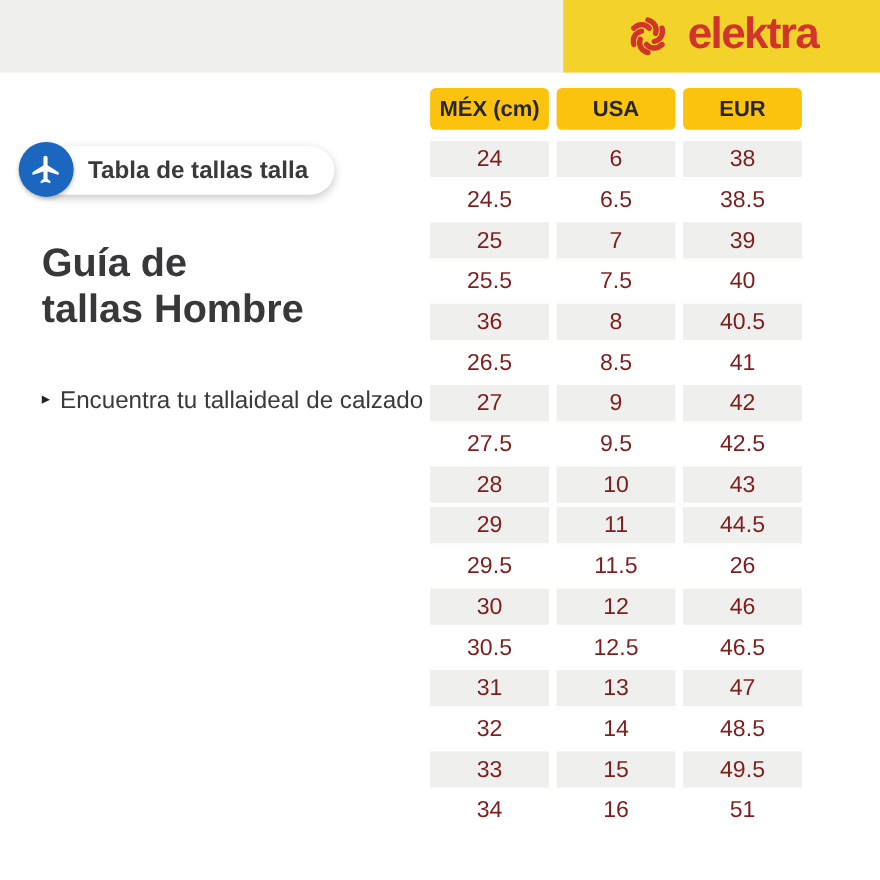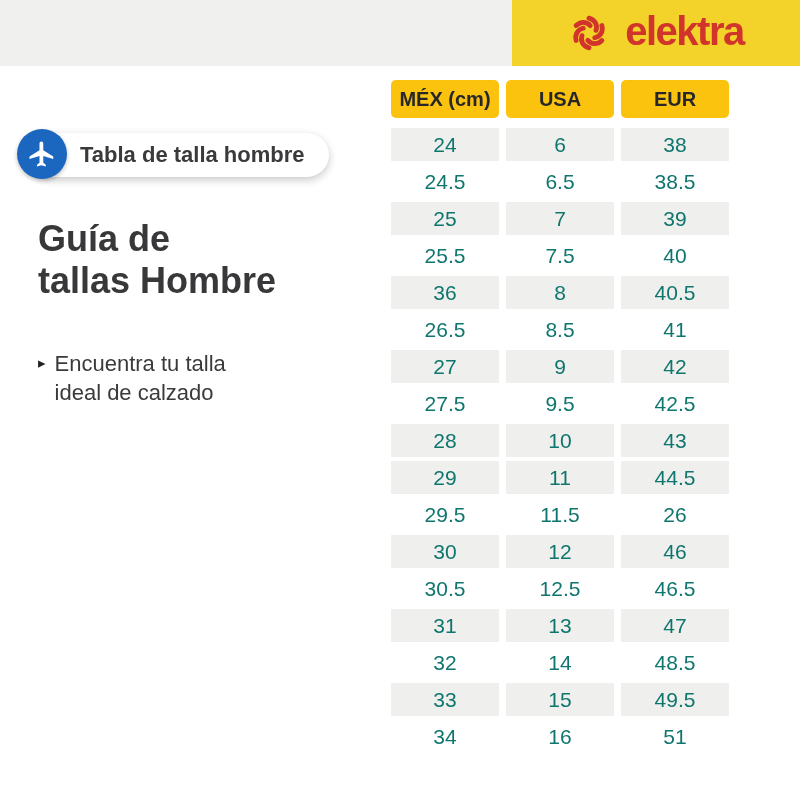--- a/index.html
+++ b/index.html
@@ -39,34 +39,34 @@
   .badge-pill span { font-size: 22px; font-weight: bold; color: #3a3a3c; white-space: nowrap; }
 
   
   .heading {
     position: absolute; left: 38px; top: 218px; margin: 0;
     font-size: 36px; font-weight: bold; color: #38383a; line-height: 1.18;
     display: flex; flex-direction: column;
   }
   .bullet { position: absolute; left: 38px; top: 349px; display: flex; gap: 9px; }
   .bullet .marker { font-size: 15px; color: #232325; margin-top: 6px; line-height: 1; }
-  .bullet-text { display: flex; flex-direction: column; font-size: 22px; color: #3a3a3c; line-height: 1.34; }
+  .bullet-text { display: flex; flex-direction: row; font-size: 22px; color: #3a3a3c; line-height: 1.34; }
 
   
   .table { position: absolute; left: 391px; top: 80px; width: 338px; }
   .thead { display: grid; grid-template-columns: 108px 108px 108px; column-gap: 7px; margin-bottom: 8px; }
   .th {
     height: 38px; background: var(--header-yellow); border-radius: 5px;
     display: flex; align-items: center; justify-content: center;
     font-weight: bold; font-size: 20px; color: #272729;
   }
   .tr { display: grid; grid-template-columns: 108px 108px 108px; column-gap: 7px; height: 37px; }
   .td {
     display: flex; align-items: center; justify-content: center;
-    font-size: 21px; color: #0f766e; box-sizing: border-box;
+    font-size: 21px; color: #7f1d1d; box-sizing: border-box;
   }
   .tr.alt .td { background: var(--row-gray); border-top: 2px solid #fff; border-bottom: 2px solid #fff; }
 </style>
 </head>
 <body>
 
 <div class="stage">
 
   <div class="top-strip"></div>
 
@@ -83,21 +83,21 @@
     </svg>
     <span class="logo-text">elektra</span>
   </header>
 
   <div class="badge-circle">
     <svg width="30" height="30" viewBox="0 0 24 24">
       <path fill="#ffffff" d="M21 16v-2l-8-5V3.5C13 2.67 12.33 2 11.5 2S10 2.67 10 3.5V9l-8 5v2l8-2.5V19l-2 1.5V22l3.5-1 3.5 1v-1.5L13 19v-5.5L21 16z"></path>
     </svg>
   </div>
   <div class="badge-pill">
-    <span>Tabla de talla hombre</span>
+    <span>Tabla de tallas talla</span>
   </div>
 
   <h1 class="heading">
     <span>Guía de</span>
     <span>tallas Hombre</span>
   </h1>
 
   <div class="bullet">
     <span class="marker">▸</span>
     <div class="bullet-text">

